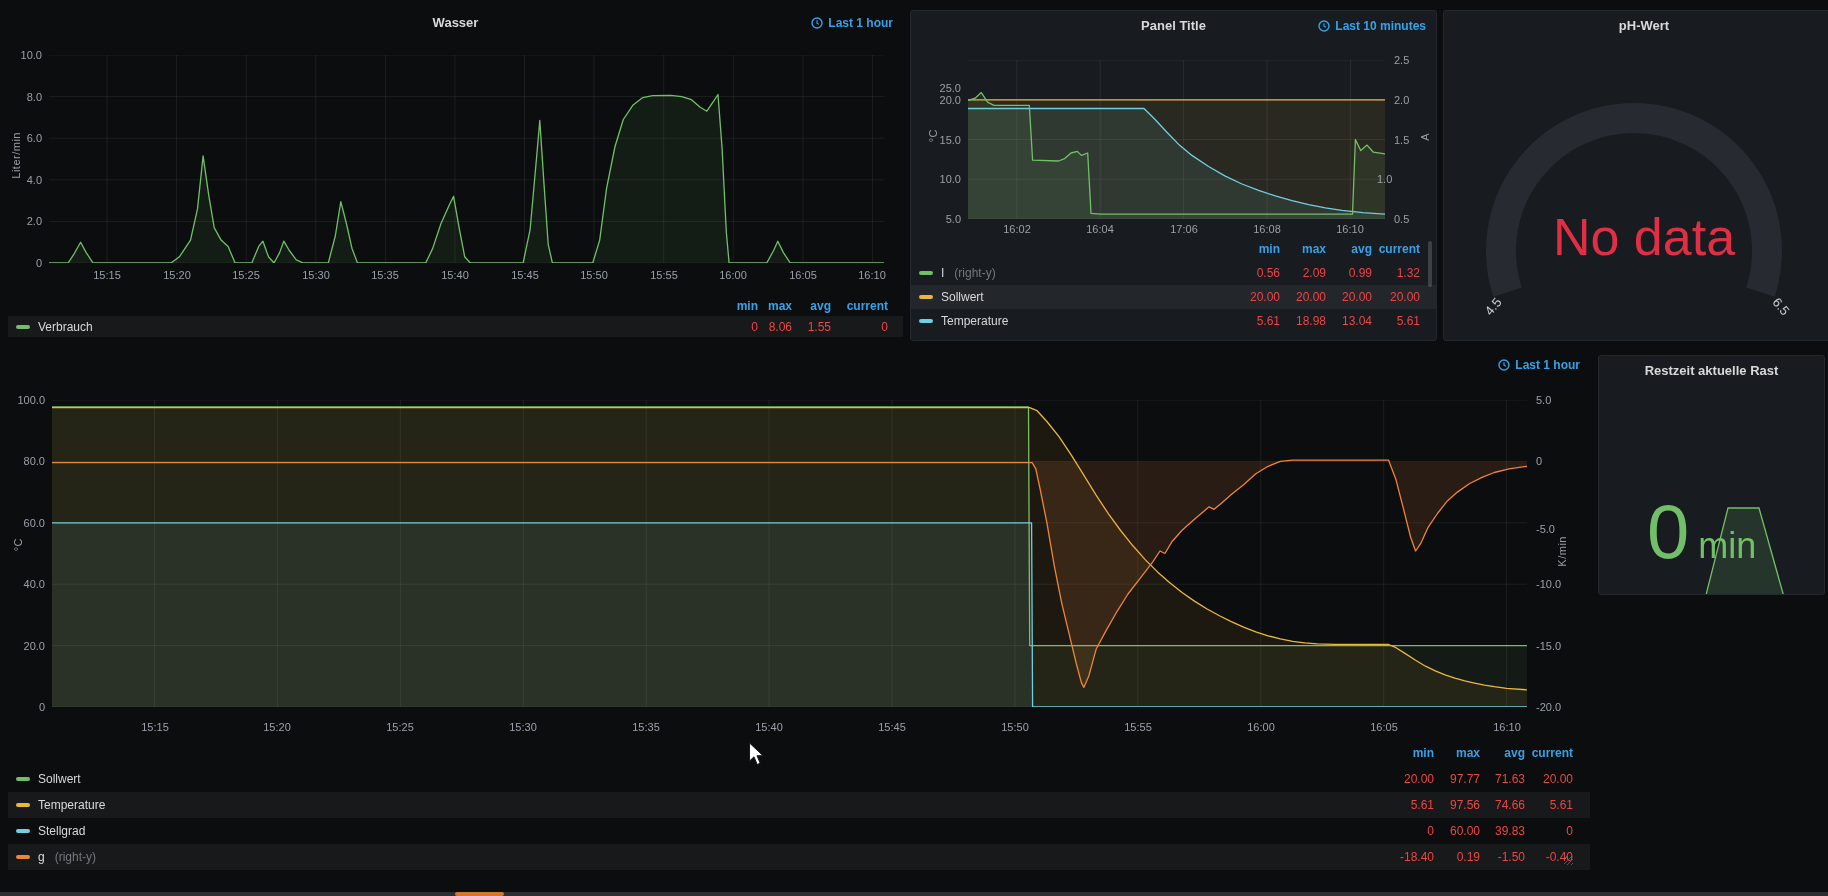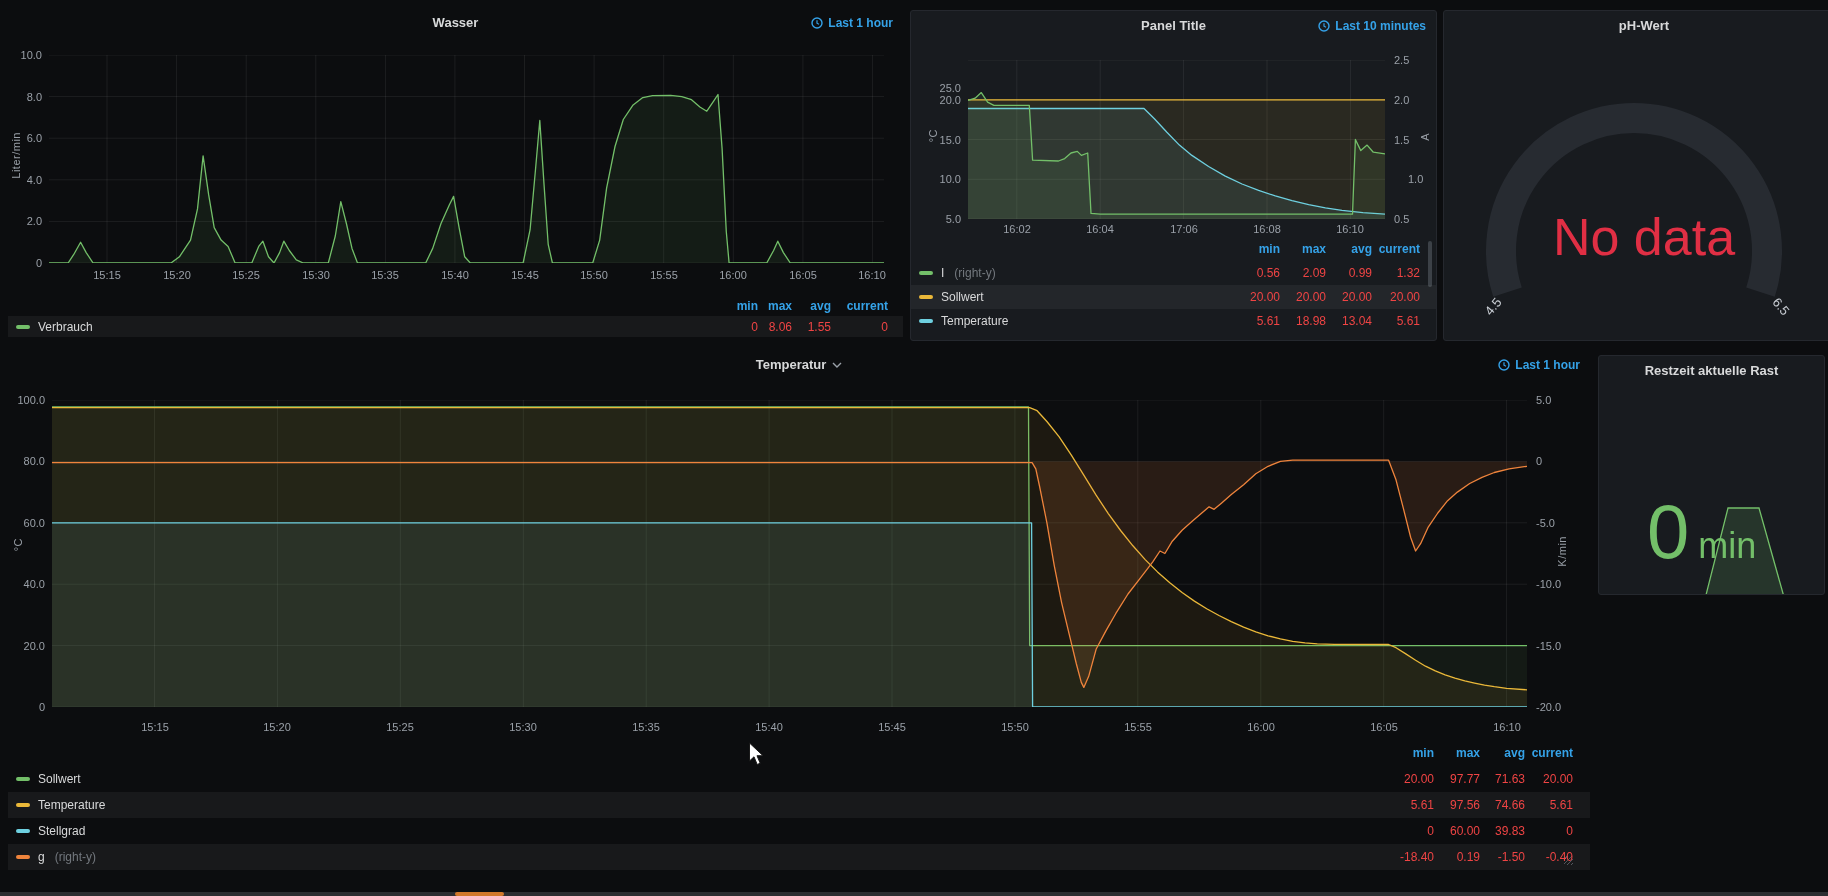--- a/index.html
+++ b/index.html
@@ -148,21 +148,21 @@
     <span class="ax" style="left: 356px; top: 212px; transform: translateX(-50%);">16:08</span>
     <span class="ax" style="left: 439px; top: 212px; transform: translateX(-50%);">16:10</span>
     <span class="ax" style="left: 50px; top: 49px; transform: translate(-100%, -50%); margin-top: 28px;">25.0</span>
     <span class="ax" style="left: 50px; top: 89px; transform: translate(-100%, -50%);">20.0</span>
     <span class="ax" style="left: 50px; top: 129px; transform: translate(-100%, -50%);">15.0</span>
     <span class="ax" style="left: 50px; top: 168px; transform: translate(-100%, -50%);">10.0</span>
     <span class="ax" style="left: 50px; top: 208px; transform: translate(-100%, -50%);">5.0</span>
     <span class="ax" style="left: 483px; top: 49px; transform: translateY(-50%);">2.5</span>
     <span class="ax" style="left: 483px; top: 89px; transform: translateY(-50%);">2.0</span>
     <span class="ax" style="left: 483px; top: 129px; transform: translateY(-50%);">1.5</span>
-    <span class="ax" style="left: 497px; top: 168px; transform: translateY(-50%);">1.0</span>
+    <span class="ax" style="left: 466px; top: 168px; transform: translateY(-50%);">1.0</span>
     <span class="ax" style="left: 483px; top: 208px; transform: translateY(-50%);">0.5</span>
     <div class="legend" style="top: 226px;">
       <div class="legend-row" style="grid-template-columns: 1fr 50px 46px 46px 48px; padding-right: 16px; height: 24px;">
         <span></span>
         <span class="hdr">min</span>
         <span class="hdr">max</span>
         <span class="hdr">avg</span>
         <span class="hdr">current</span>
       </div>
       <div class="legend-row" style="grid-template-columns: 1fr 50px 46px 46px 48px; padding-right: 16px; height: 24px;">
@@ -205,26 +205,20 @@
   </div>
   <svg width="381" height="331" viewBox="0 0 381 331" style="position:absolute;left:0;top:0">
     <path d="M 63.5 281.1 A 133 133 0 1 1 316.5 281.1" fill="none" stroke="#272b31" stroke-width="30"></path>
   </svg>
   <div class="no-data" style="top:196px;color:#e02f44">No data</div>
   <div class="gauge-lab" style="left:40px;top:288px;transform:rotate(-50deg)">4.5</div>
   <div class="gauge-lab" style="left:328px;top:288px;transform:rotate(50deg)">6.5</div>
 </div>
 
 <div class="panel" id="panel-temperatur" style="left:8px;top:350px;width:1582px;height:520px">
-  <div class="panel-title">
-    <span>Temperatur</span>
-    <svg width="10" height="6" viewBox="0 0 10 6">
-      <path d="M1 1 L5 5 L9 1" fill="none" stroke="#9aa0a8" stroke-width="1.4"></path>
-    </svg>
-  </div>
   <div class="time-range">
     <svg width="12" height="12" viewBox="0 0 12 12">
       <circle cx="6" cy="6" r="5" fill="none" stroke="#35a2e8" stroke-width="1.4"></circle>
       <path d="M6 3.2 L6 6.2 L8 7.2" fill="none" stroke="#35a2e8" stroke-width="1.2"></path>
     </svg>
     <span>Last 1 hour</span>
   </div>
   <div class="vlabel" style="left:4px;top:188px">°C</div>
   <div class="vlabel" style="left:1548px;top:186px">K/min</div>
   <div class="resize-handle" style="left:1556px;top:506px"></div>
@@ -269,21 +263,21 @@
     <span class="ax" style="left: 1376px; top: 371px; transform: translateX(-50%);">16:05</span>
     <span class="ax" style="left: 1499px; top: 371px; transform: translateX(-50%);">16:10</span>
     <span class="ax" style="left: 37px; top: 50px; transform: translate(-100%, -50%);">100.0</span>
     <span class="ax" style="left: 37px; top: 111px; transform: translate(-100%, -50%);">80.0</span>
     <span class="ax" style="left: 37px; top: 173px; transform: translate(-100%, -50%);">60.0</span>
     <span class="ax" style="left: 37px; top: 234px; transform: translate(-100%, -50%);">40.0</span>
     <span class="ax" style="left: 37px; top: 296px; transform: translate(-100%, -50%);">20.0</span>
     <span class="ax" style="left: 37px; top: 357px; transform: translate(-100%, -50%);">0</span>
     <span class="ax" style="left: 1528px; top: 50px; transform: translateY(-50%);">5.0</span>
     <span class="ax" style="left: 1528px; top: 111px; transform: translateY(-50%);">0</span>
-    <span class="ax" style="left: 1528px; top: 173px; transform: translateY(-50%);">-5.0</span>
+    <span class="ax" style="left: 1528px; top: 179px; transform: translateY(-50%);">-5.0</span>
     <span class="ax" style="left: 1528px; top: 234px; transform: translateY(-50%);">-10.0</span>
     <span class="ax" style="left: 1528px; top: 296px; transform: translateY(-50%);">-15.0</span>
     <span class="ax" style="left: 1528px; top: 357px; transform: translateY(-50%);">-20.0</span>
     <div class="legend" style="top: 390px;">
       <div class="legend-row" style="grid-template-columns: 1fr 60px 46px 45px 48px; padding-right: 17px; height: 26px;">
         <span></span>
         <span class="hdr">min</span>
         <span class="hdr">max</span>
         <span class="hdr">avg</span>
         <span class="hdr">current</span>

